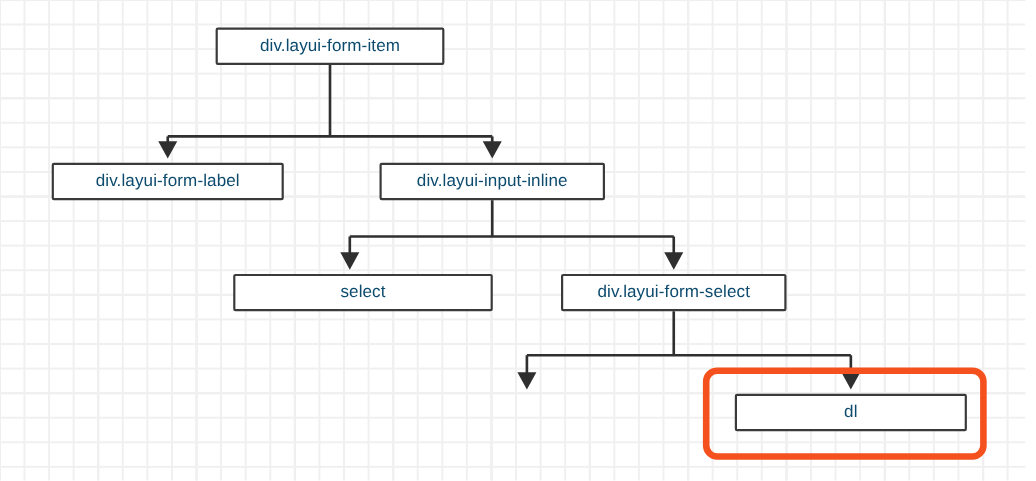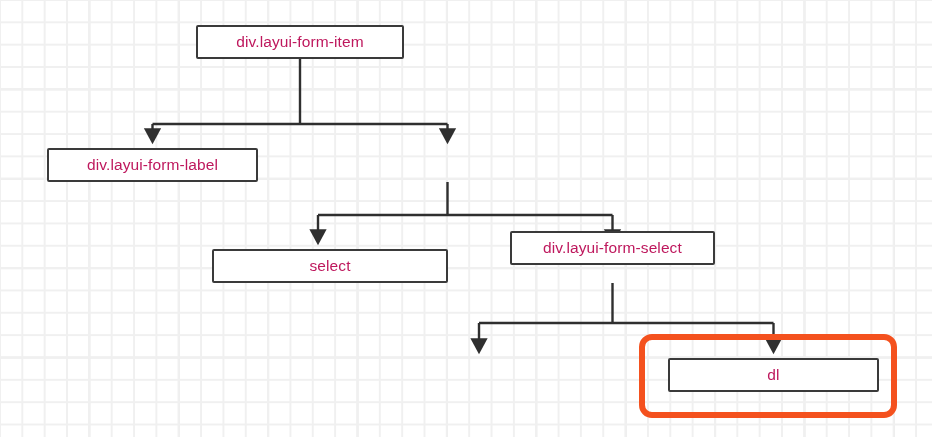--- a/index.html
+++ b/index.html
@@ -48,21 +48,21 @@
   }
   .node {
     position: absolute;
     box-sizing: border-box;
     background: #ffffff;
     border: 2.4px solid #3a3a3a;
     border-radius: 2px;
     display: flex;
     align-items: center;
     justify-content: center;
-    color: #be185d;
+    color: #0c4a6e;
     font-size: 15.5px;
     font-family: "Liberation Sans", sans-serif;
     letter-spacing: 0.1px;
     white-space: nowrap;
   }
   .highlight-box {
     position: absolute;
     box-sizing: border-box;
     border-style: solid;
     border-radius: 13px;
@@ -108,26 +108,29 @@
   <div class="highlight-box" style="left:639px; top:334px; width:258px; height:84px; border-width:6px; border-color:#f4511e;"></div>
 
   <div class="node" style="left:196px; top:25px; width:208px; height:34px;">
     <span>div.layui-form-item</span>
   </div>
 
   <div class="node" style="left:47px; top:148px; width:211px; height:34px;">
     <span>div.layui-form-label</span>
   </div>
 
+  <div class="node" style="left:345px; top:148px; width:205px; height:34px;">
+    <span>div.layui-input-inline</span>
+  </div>
 
   <div class="node" style="left:212px; top:249px; width:236px; height:34px;">
     <span>select</span>
   </div>
 
-  <div class="node" style="left:510px; top:231px; width:205px; height:34px;">
+  <div class="node" style="left:510px; top:249px; width:205px; height:34px;">
     <span>div.layui-form-select</span>
   </div>
 
 
   <div class="node" style="left:668px; top:358px; width:211px; height:34px;text-align:right;">
     <span>dl</span>
   </div>
 
 </div>
 

